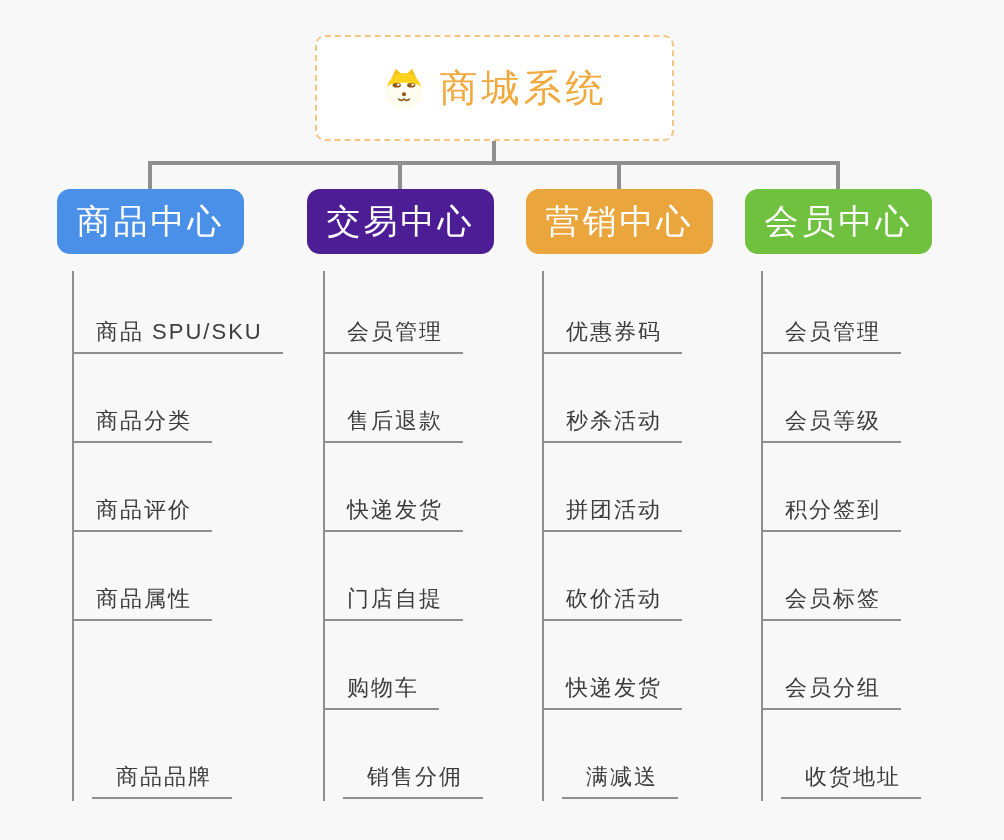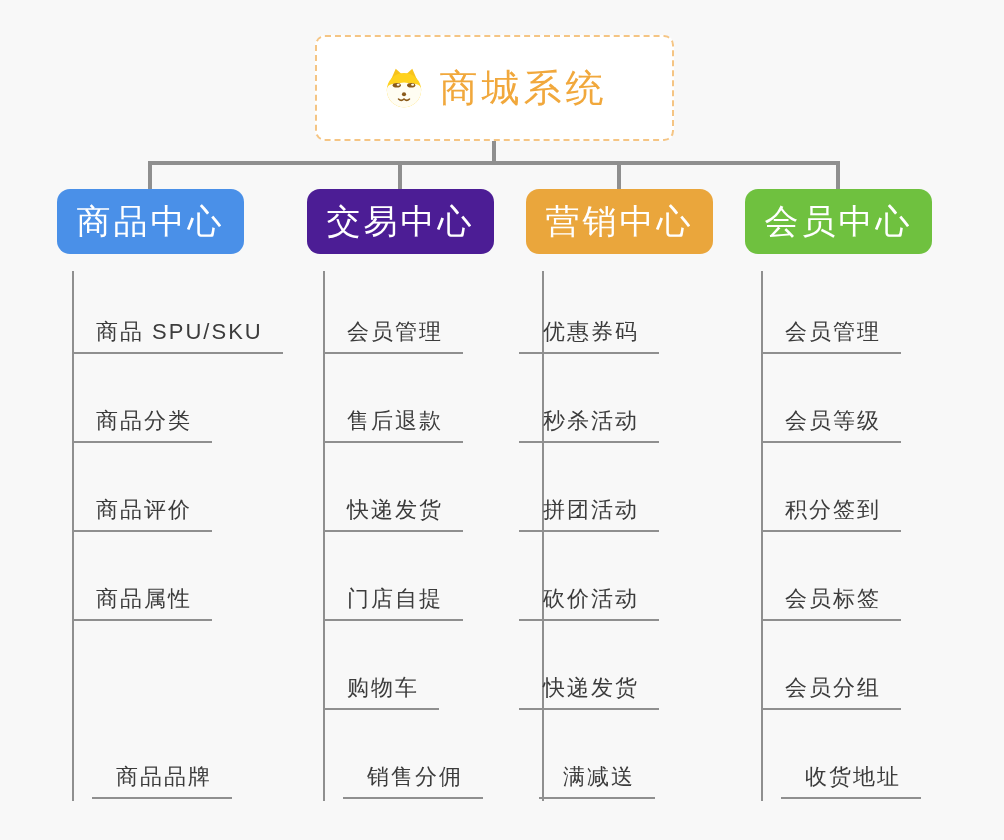--- a/index.html
+++ b/index.html
@@ -76,21 +76,21 @@
     border-bottom: 2px solid #8f8f8f;
     font-size: 22px;
     letter-spacing: 2px;
     color: #3c3c3c;
     white-space: nowrap;
     display: flex; align-items: flex-end;
     cursor: default;
   }
   .cx-1 { left: 72px; }
   .cx-2 { left: 323px; }
-  .cx-3 { left: 519px; }
+  .cx-3 { left: 542px; }
   .cx-4 { left: 761px; }
   .cy-0 { top: 321px; }
   .cy-1 { top: 410px; }
   .cy-2 { top: 499px; }
   .cy-3 { top: 588px; }
   .cy-4 { top: 677px; }
   .cy-5 { top: 766px; margin-left: 20px; }
 </style>
 </head>
 <body>

